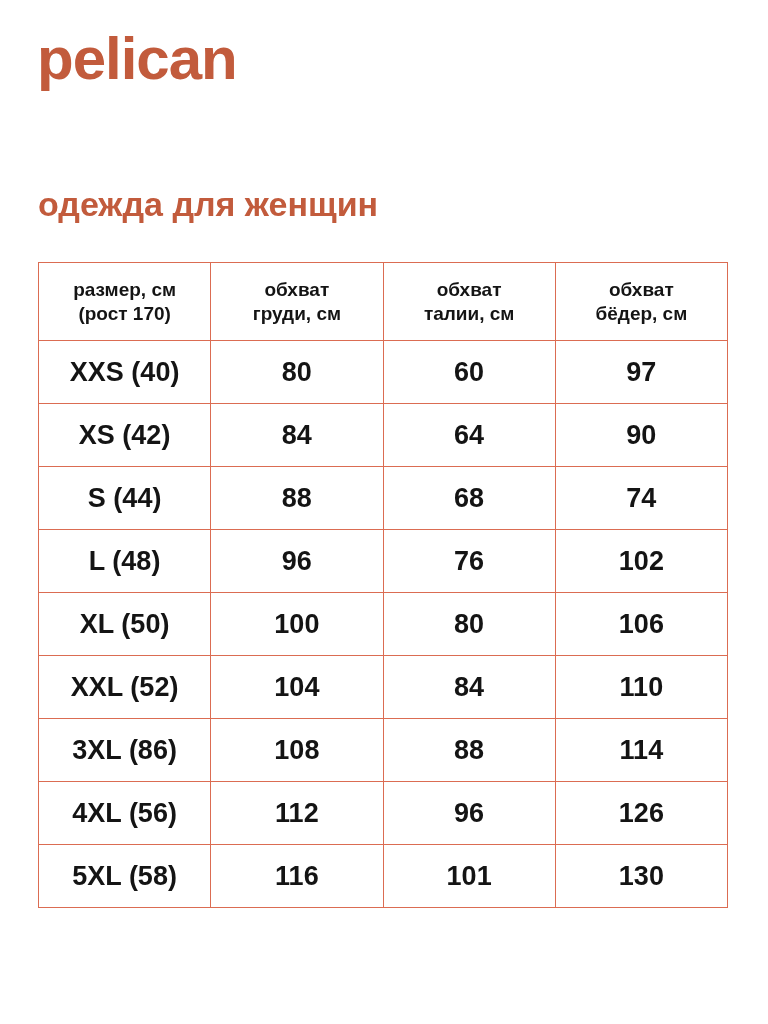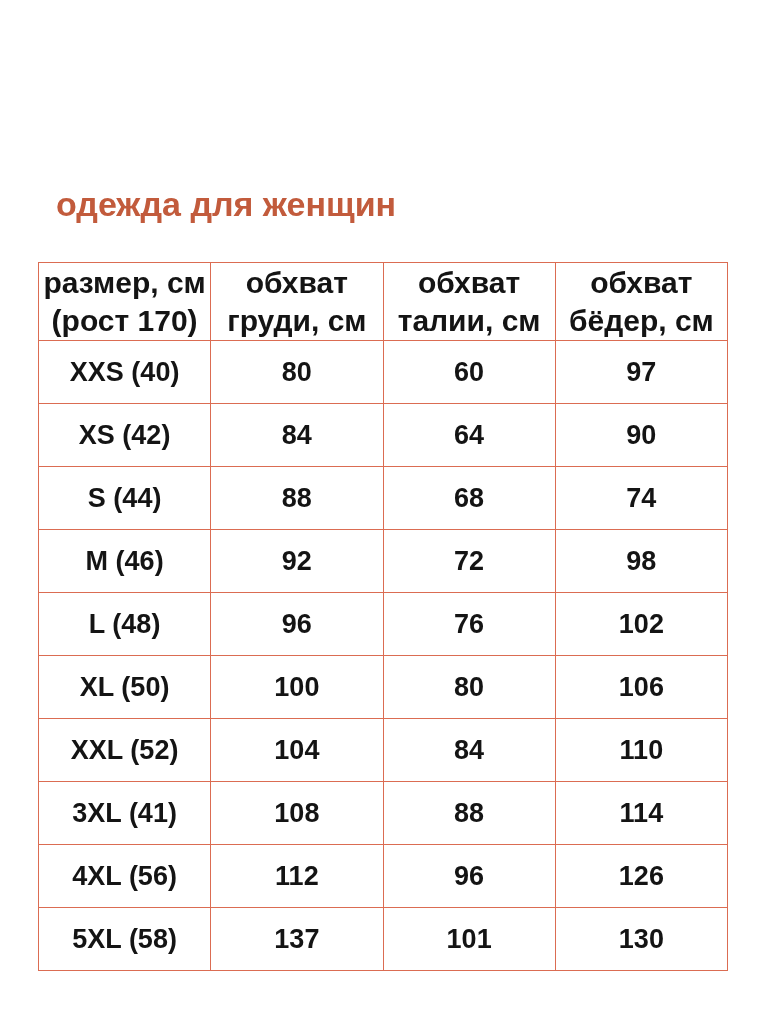--- a/index.html
+++ b/index.html
@@ -20,21 +20,21 @@
     left: 37px;
     top: 26px;
     font-size: 60px;
     font-weight: bold;
     letter-spacing: -1px;
     color: #C25B3C;
     line-height: 1.1;
   }
   .heading {
     position: absolute;
-    left: 56px;
+    left: 38px;
     top: 184px;
     margin: 0;
     font-size: 34px;
     font-weight: bold;
     color: #C25B3C;
     line-height: 1.2;
   }
   table.size-table {
     position: absolute;
     left: 38px;
@@ -48,37 +48,38 @@
     border: 1.5px solid #DB6C52;
     text-align: center;
     vertical-align: middle;
     color: #141414;
     font-weight: bold;
     padding: 0;
     background: #ffffff;
   }
   .size-table thead th {
     height: 77px;
-    font-size: 30px;
+    font-size: 19px;
     line-height: 1.25;
     margin-left: 20px;
   }
   .size-table thead th span {
     display: block;
   }
   .size-table tbody td {
     height: 62px;
     font-size: 27px;
   }
 </style>
 </head>
 <body>
 
 <div class="page">
 
+  <div class="logo">pelican</div>
 
   <h1 class="heading">одежда для женщин</h1>
 
   <table class="size-table">
     <thead>
       <tr>
         <th>
           <span>размер, см</span>
           <span>(рост 170)</span>
         </th>
@@ -109,57 +110,51 @@
         <td>64</td>
         <td>90</td>
       </tr>
       <tr>
         <td>S (44)</td>
         <td>88</td>
         <td>68</td>
         <td>74</td>
       </tr>
       <tr>
-        <td>M (46)</td>
-        <td>92</td>
-        <td>72</td>
-        <td>98</td>
-      </tr>
-      <tr>
         <td>L (48)</td>
         <td>96</td>
         <td>76</td>
         <td>102</td>
       </tr>
       <tr>
         <td>XL (50)</td>
         <td>100</td>
         <td>80</td>
         <td>106</td>
       </tr>
       <tr>
         <td>XXL (52)</td>
         <td>104</td>
         <td>84</td>
         <td>110</td>
       </tr>
       <tr>
-        <td>3XL (41)</td>
+        <td>3XL (86)</td>
         <td>108</td>
         <td>88</td>
         <td>114</td>
       </tr>
       <tr>
         <td>4XL (56)</td>
         <td>112</td>
         <td>96</td>
         <td>126</td>
       </tr>
       <tr>
         <td>5XL (58)</td>
-        <td>137</td>
+        <td>116</td>
         <td>101</td>
         <td>130</td>
       </tr>
     </tbody>
   </table>
 
 </div>
 
 </body></html>

